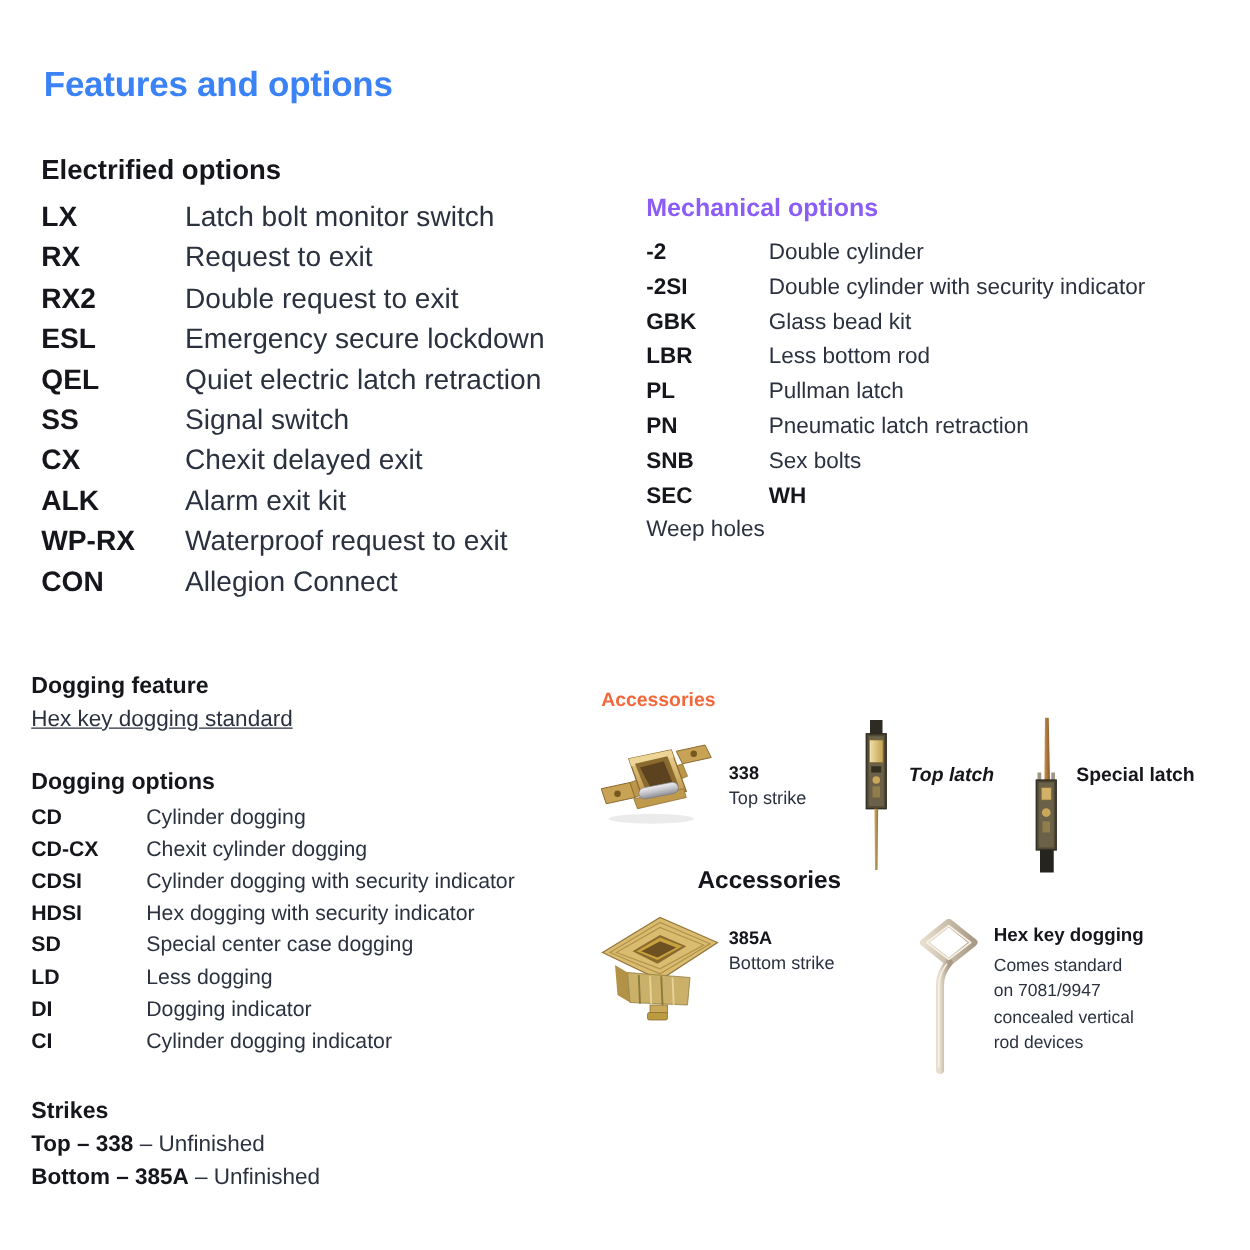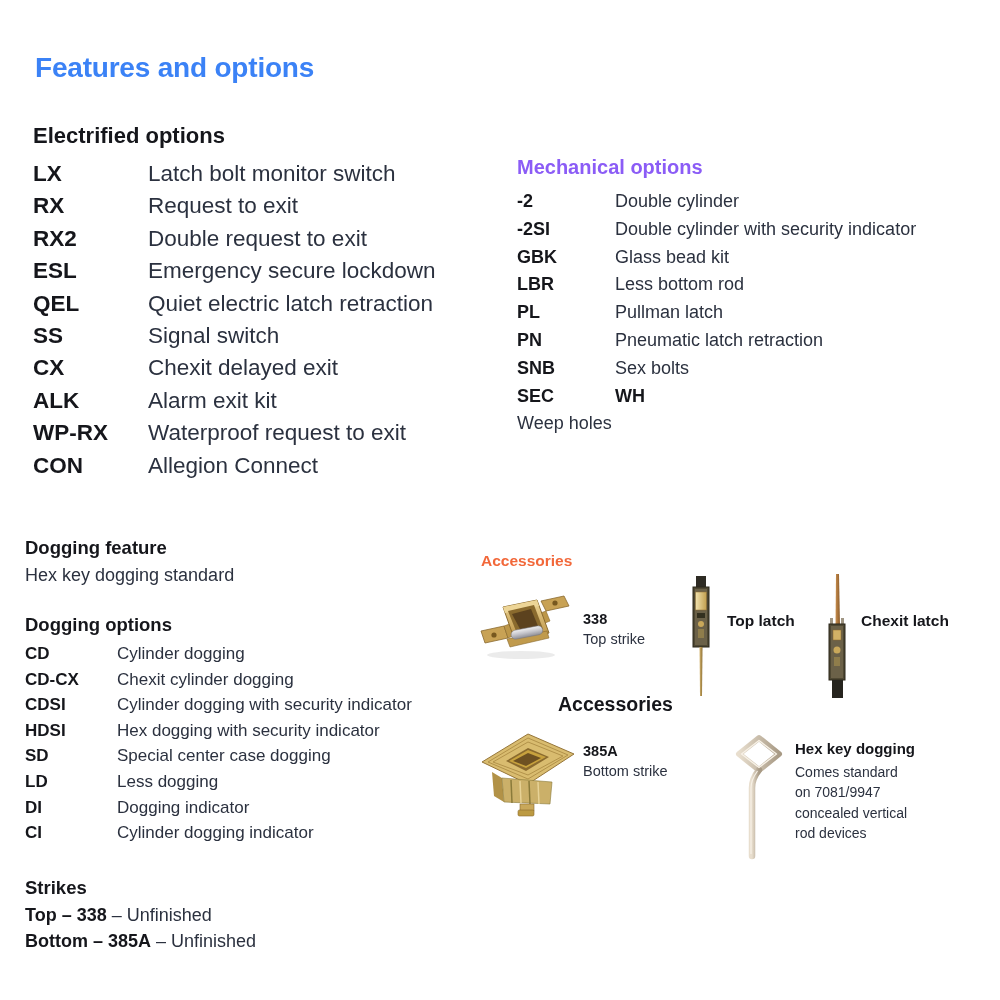--- a/index.html
+++ b/index.html
@@ -14,37 +14,37 @@
   .rows .code{font-weight:700;color:#15161B;}
   .rows .desc{color:#2B313F;}
 
   .elec-h{left:33px;top:123px;font-size:22px;font-weight:700;color:#15161B;}
   .elec-rows{left:33px;top:158px;grid-template-columns:115px 1fr;font-size:22.5px;line-height:32.4px;}
 
   .mech-h{left:517px;top:156px;font-size:20px;font-weight:700;color:#8b5cf6;}
   .mech-rows{left:517px;top:188px;grid-template-columns:98px 1fr;font-size:18px;line-height:27.8px;}
 
   .dogf-h{left:25px;top:537px;font-size:18.5px;font-weight:700;color:#15161B;}
-  .dogf-t{left:25px;top:565px;font-size:18px;}
+  .dogf-t{left:25px;top:565px;font-size:18px;text-decoration:underline;}
 
   .dogo-h{left:25px;top:614px;font-size:18.5px;font-weight:700;color:#15161B;}
   .dogo-rows{left:25px;top:641px;grid-template-columns:92px 1fr;font-size:17px;line-height:25.6px;}
 
   .strikes-h{left:25px;top:877px;font-size:18.5px;font-weight:700;color:#15161B;}
   .strikes-rows{left:25px;top:903px;font-size:18px;line-height:25.5px;white-space:nowrap;}
   .strikes-rows .code{font-weight:700;color:#15161B;}
   .strikes-rows .desc{color:#2B313F;}
 
   .acc-top-h{left:481px;top:552px;font-size:15.5px;font-weight:700;color:#F2683A;}
   .acc-bot-h{left:558px;top:693px;font-size:19.5px;font-weight:700;color:#15161B;}
 
   .img-338{left:477px;top:591px;width:96px;height:72px;}
   .cap-338{left:583px;top:610px;font-size:14.5px;line-height:19.5px;}
   .img-toplatch{left:688px;top:576px;width:26px;height:120px;}
-  .lbl-toplatch{left:727px;top:612px;font-size:15.5px;font-weight:700;color:#15161B;}
+  .lbl-toplatch{left:727px;top:612px;font-size:15.5px;font-weight:700;color:#15161B;font-style:italic;}
   .img-bottomlatch{left:824px;top:574px;width:26px;height:126px;}
   .lbl-bottomlatch{left:861px;top:612px;font-size:15.5px;font-weight:700;color:#15161B;}
   .img-385{left:480px;top:726px;width:96px;height:92px;}
   .cap-385{left:583px;top:742px;font-size:14.5px;line-height:19.5px;}
   .img-hex{left:733px;top:734px;width:50px;height:126px;}
   .hex-text{left:795px;top:739px;width:150px;}
   .hex-title{font-size:15px;font-weight:700;color:#15161B;line-height:20px;margin-bottom:3px;}
   .hex-line{font-size:14px;line-height:20.4px;color:#2B313F;}
   .cap-name{font-weight:700;color:#15161B;}
 </style>
@@ -193,21 +193,21 @@
     <polygon points="12,0 15,0 16,52 11.5,52" fill="url(#copper)"></polygon>
     <rect x="6" y="44" width="3" height="14" fill="#A09684"></rect>
     <rect x="17" y="44" width="3" height="14" fill="#A09684"></rect>
     <rect x="5" y="50" width="16" height="56" fill="#4F4833" stroke="#2B261B" stroke-width="1"></rect>
     <rect x="7" y="52" width="12" height="52" fill="#6B6148"></rect>
     <rect x="9" y="56" width="8" height="10" fill="#D2B266" stroke="#8A6A2E" stroke-width="0.5"></rect>
     <circle cx="13" cy="76" r="3.5" fill="#C9A85A"></circle>
     <rect x="10" y="83" width="6" height="9" fill="#8F7D4B"></rect>
     <rect x="8" y="106" width="11" height="18" fill="#26241E"></rect>
   </svg>
-  <div class="abs lbl-bottomlatch">Chexit latch</div>
+  <div class="abs lbl-bottomlatch">Special latch</div>
 
   <div class="abs acc-bot-h">Accessories</div>
 
   <svg class="abs img-385" viewBox="0 0 96 92">
     <polygon points="2,36 48,8 94,28 48,58" fill="#D9BC6F" stroke="#96763A" stroke-width="1"></polygon>
     <polygon points="8,36 48,12 88,29 48,53" fill="none" stroke="#B2924A" stroke-width="1"></polygon>
     <polygon points="13,36 48,16 83,30 48,49" fill="none" stroke="#B2924A" stroke-width="1"></polygon>
     <polygon points="26,35 48,22 69,31 46,45" fill="#8A6A2E"></polygon>
     <polygon points="29,35 48,24 66,31 46,42" fill="#C8A23E"></polygon>
     <polygon points="33,35 48,27 61,32 46,40" fill="#6E5122"></polygon>

